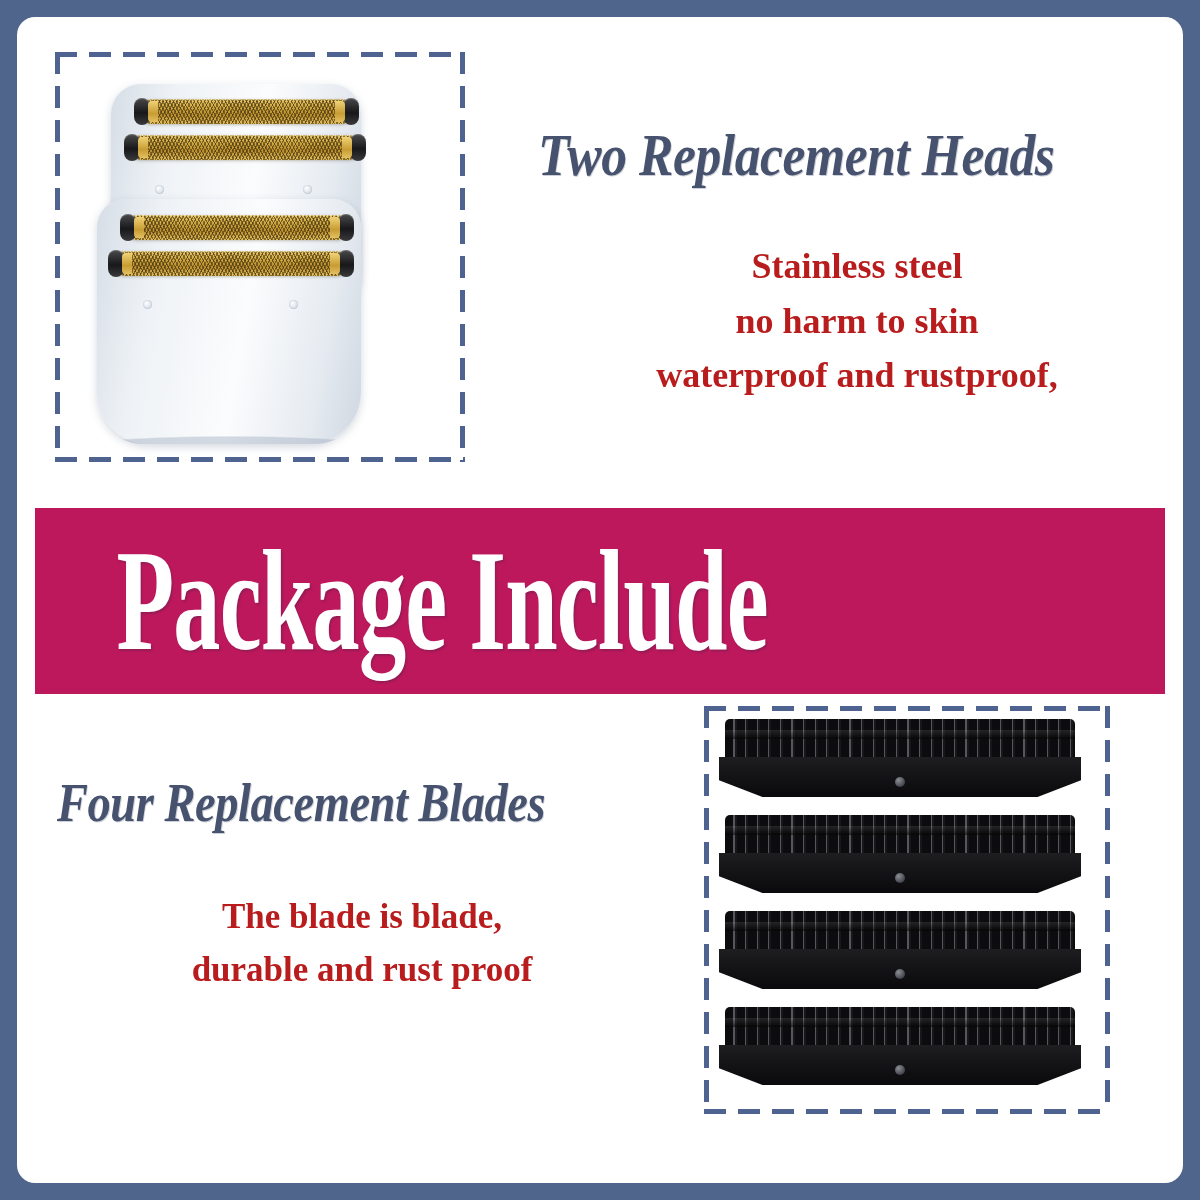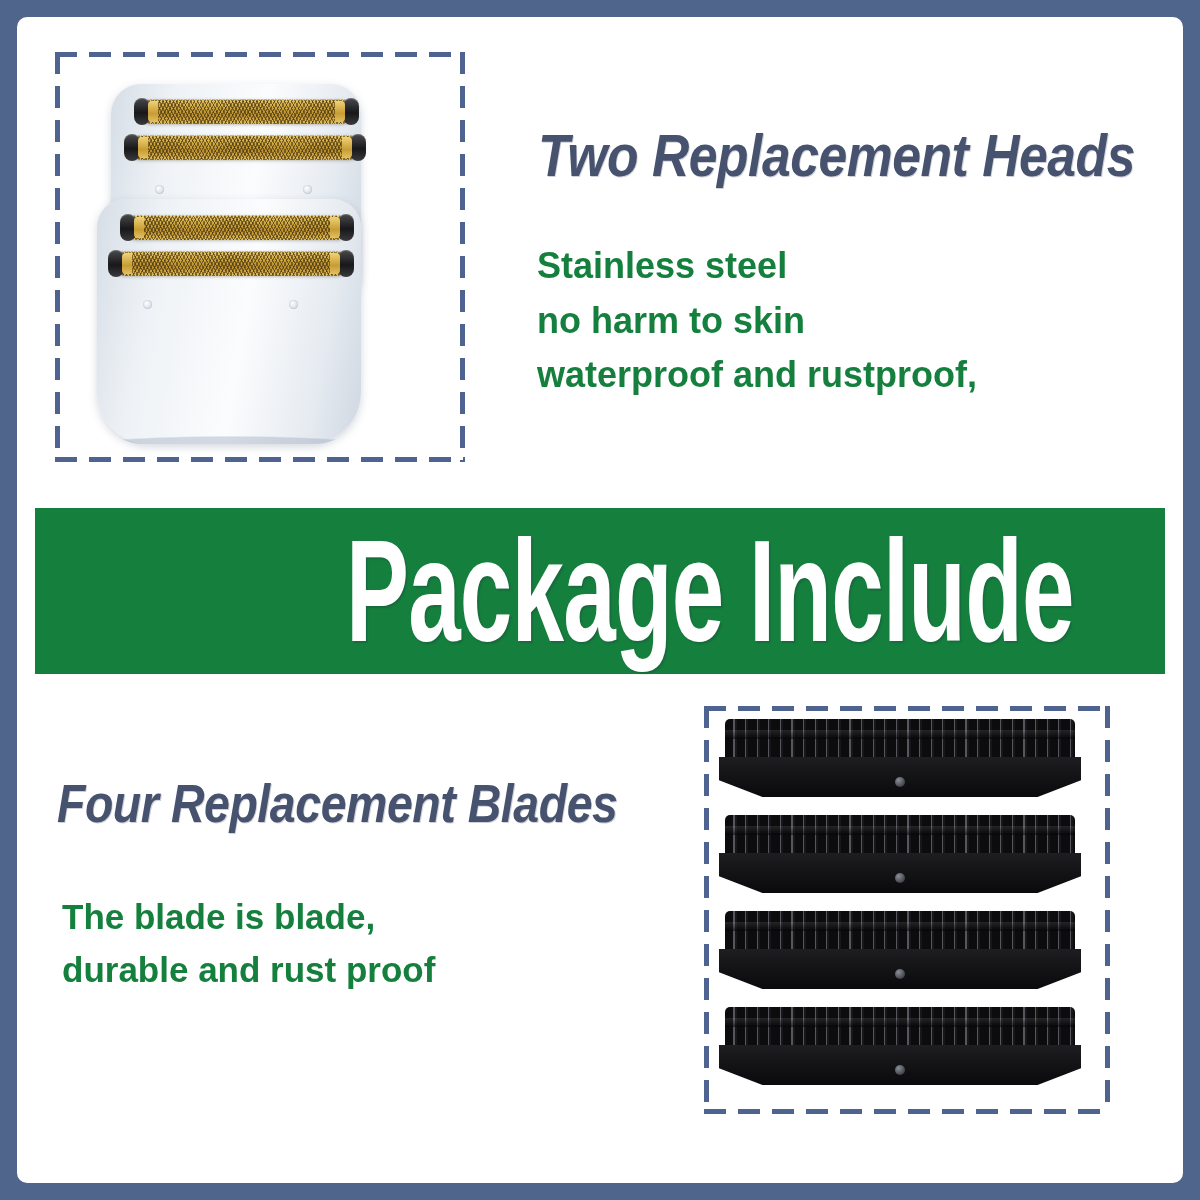--- a/index.html
+++ b/index.html
@@ -12,22 +12,23 @@
   .page{
     position:absolute;inset:0;
     width:1200px;height:1200px;
     background:#50658c;
   }
   .canvas{
     position:absolute;
     left:17px;top:17px;
     width:1166px;height:1166px;
     background:#ffffff;
-    border-radius:10px;
+    border-radius:18px;
     overflow:hidden;
+    font-family:Liberation Serif, serif;
   }
 
   
   .dashbox{
     position:absolute;
     background-image:
       repeating-linear-gradient(to right,#4f6391 0 22px,transparent 22px 34px),
       repeating-linear-gradient(to right,#4f6391 0 22px,transparent 22px 34px),
       repeating-linear-gradient(to bottom,#4f6391 0 22px,transparent 22px 34px),
       repeating-linear-gradient(to bottom,#4f6391 0 22px,transparent 22px 34px);
@@ -55,41 +56,41 @@
     font-size:60px;
     transform-origin:left center;
   }
   #heading-blades{
     left:40px;top:755px;
     font-size:54px;
     transform-origin:left center;
   }
   .body-copy{
     position:absolute;
-    color:#15803d;
+    color:#b91c1c;
     font-weight:bold;
-    text-align:left;
+    text-align:center;
     line-height:1.52;
   }
   #copy-heads{
     left:520px;top:222px;width:640px;
     font-size:36px;
   }
   #copy-blades{
     left:45px;top:873px;width:600px;
     font-size:35px;
   }
 
   
   #band{
     position:absolute;
     left:18px;top:491px;
-    width:1130px;height:166px;
-    background:#15803d;
-    display:flex;align-items:center;justify-content:flex-end;
+    width:1130px;height:186px;
+    background:#be185d;
+    display:flex;align-items:center;justify-content:flex-start;
   }
   #band-title{
     color:#ffffff;
     font-weight:bold;
     font-stretch:condensed;
     font-size:118px;
     line-height:1;
     letter-spacing:-1px;
     white-space:nowrap;
     transform:scaleX(.80) scaleY(1.22);

